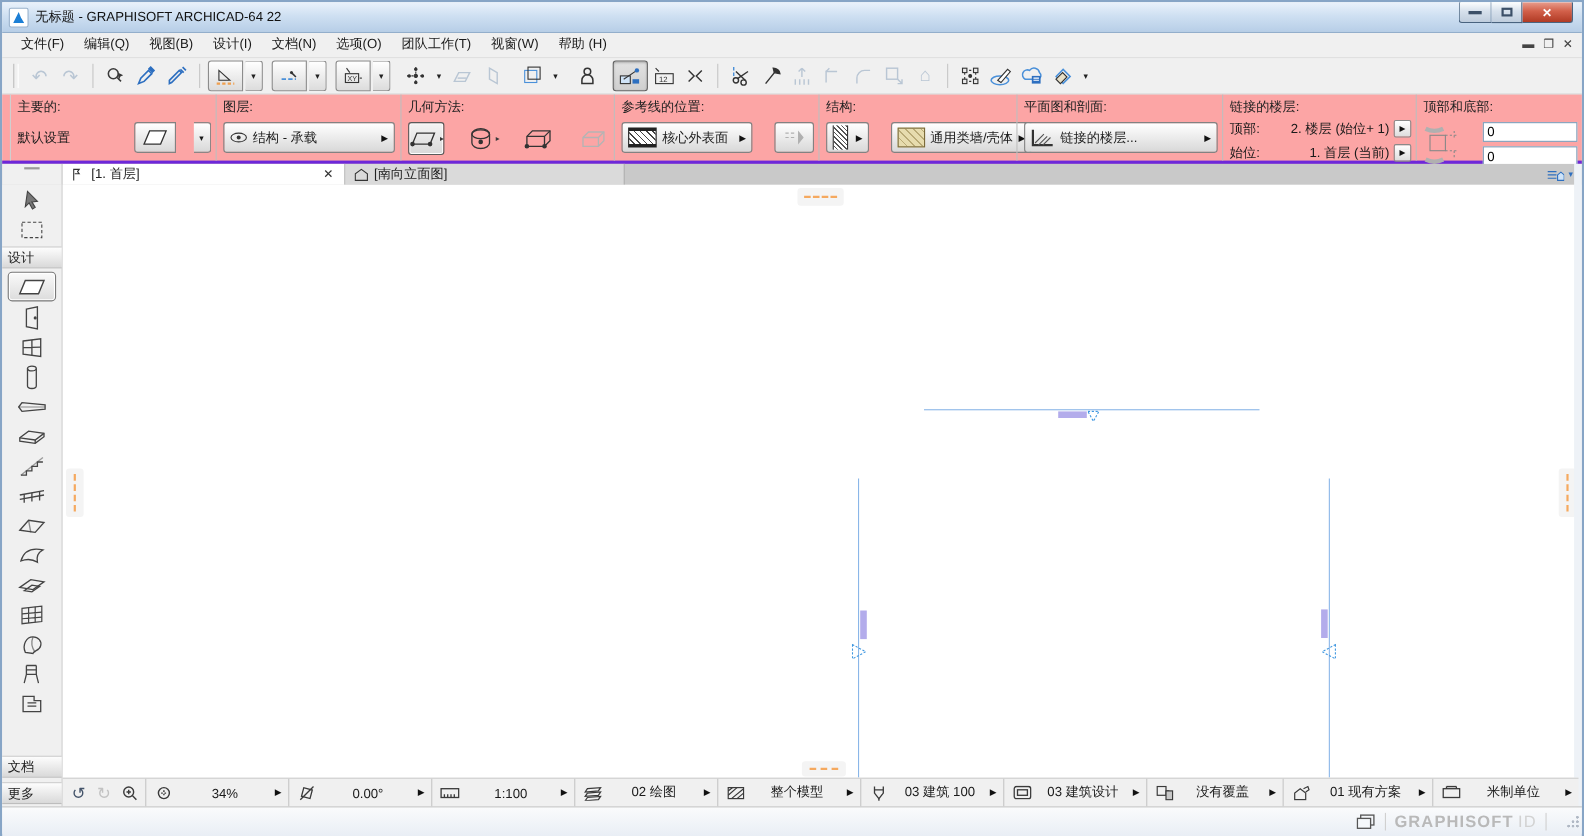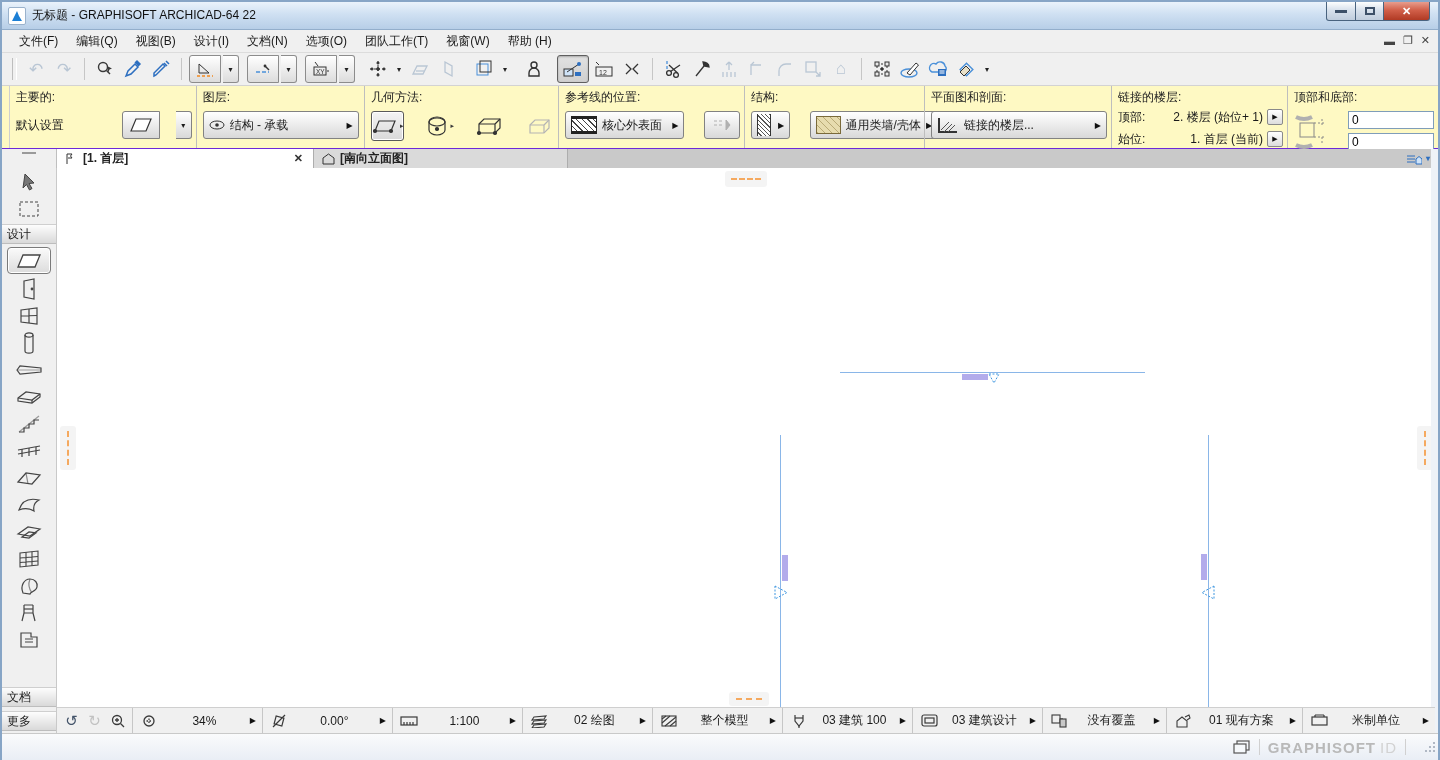--- a/index.html
+++ b/index.html
@@ -20,40 +20,40 @@
   .win-btn{height:19px;border:1px solid #49637f;border-top:none;display:flex;align-items:center;justify-content:center;
     background:linear-gradient(#fdfefe,#d7e1ec 45%,#bfcddd);color:#333;font-size:10px;}
   .win-btn.min{width:30px;border-radius:0 0 0 3px;}
   .win-btn.max{width:28px;border-left:none;}
   .win-btn.close{width:46px;border-left:none;border-radius:0 0 3px 0;
     background:linear-gradient(#e89d8d,#d2604a 45%,#b03a24);color:#fff;font-weight:bold;font-size:11px;}
   .glyph-min{width:12px;height:3px;background:#3c5068;}
   .glyph-max{width:10px;height:8px;border:2px solid #3c5068;}
   
   .menubar{position:absolute;left:0;top:28px;width:100%;height:23px;background:#f0f0f0;
-    border-bottom:1px solid #dcdcdc;display:flex;align-items:center;padding-left:8px;}
+    border-bottom:1px solid #dcdcdc;display:flex;align-items:flex-end;padding-left:8px;}
   .menu-item{padding:3px 9px;cursor:default;}
   .mdi-controls{position:absolute;right:8px;top:32px;display:flex;gap:8px;color:#444;font-size:11px;align-items:center;}
   
   .toolbar{position:absolute;left:0;top:51px;width:100%;height:33px;background:#f0f0f0;
     border-bottom:1px solid #d3d3d3;display:flex;align-items:center;padding-left:6px;gap:2px;}
   .tb-grip{width:5px;height:22px;border-left:1px solid #bdbdbd;border-right:1px solid #fff;margin:0 4px;}
   .tb-sep{width:1px;height:22px;background:#c6c6c6;margin:0 5px;}
   .tb-ico{width:26px;height:26px;display:flex;align-items:center;justify-content:center;color:#3a3a3a;}
   .tb-ico.dim{color:#b9c6d4;}
   .tb-ico.blue{color:#2d6fc0;}
   .tb-btn{height:28px;border:1px solid #8c8c8c;background:linear-gradient(#ffffff,#dcdcdc);
     display:flex;align-items:center;justify-content:center;}
   .tb-btn.main{width:32px;border-radius:3px 0 0 3px;}
   .tb-btn.dd{width:16px;border-left:none;border-radius:0 3px 3px 0;font-size:8px;color:#222;}
   .tb-btn.pressed{background:linear-gradient(#e2e2e2,#cfcfcf);border-color:#5f5f5f;box-shadow:inset 0 1px 2px rgba(0,0,0,.25);border-radius:3px;width:32px;}
   .dd-flat{font-size:8px;color:#222;width:12px;text-align:center;}
   
-  .infobox{position:absolute;left:0;top:84px;width:100%;height:63px;background:#fef9c3;
-    border-bottom:1px solid #6d28d9;display:flex;}
+  .infobox{position:absolute;left:0;top:84px;width:100%;height:63px;background:#fca5a5;
+    border-bottom:3px solid #6d28d9;display:flex;}
   .ib-grip{width:8px;border-right:1px solid #cfcfcf;}
   .panel{padding:3px 4px 0 6px;position:relative;}
   .panel+.panel{border-left:1px solid #bebebe;}
   .p-label{font-size:12px;color:#222;height:16px;white-space:nowrap;}
   .p-row{display:flex;align-items:center;margin-top:6px;gap:20px;}
   .ib-btn{height:28px;border:1px solid #828282;border-radius:3px;background:linear-gradient(#ffffff,#d8d8d8);
     display:flex;align-items:center;padding:0 5px;gap:5px;white-space:nowrap;}
   .ib-btn .arr{margin-left:auto;font-size:8px;color:#111;}
   .ib-mainbtn{width:38px;height:28px;border:1px solid #828282;border-radius:3px 0 0 3px;
     background:linear-gradient(#ffffff,#d8d8d8);display:flex;align-items:center;justify-content:center;}
@@ -68,21 +68,21 @@
     background:#e7dcae repeating-linear-gradient(45deg,rgba(130,110,50,.45) 0 1px,transparent 1px 5px);}
   .swatch-wallsec{width:14px;height:22px;border-left:1px solid #333;border-right:1px solid #333;
     background:repeating-linear-gradient(45deg,#fff 0 2px,#555 2px 3px);}
   .mini-btn{width:16px;height:16px;border:1px solid #8a8a8a;border-radius:2px;background:linear-gradient(#fff,#ddd);
     display:flex;align-items:center;justify-content:center;font-size:7px;color:#111;}
   .ls-row{display:flex;align-items:center;gap:4px;height:20px;margin-top:2px;}
   .ls-val{flex:1;text-align:right;white-space:nowrap;}
   .tb-input{width:86px;height:18px;border:1px solid #7f9db9;background:#fff;font-size:12px;
     font-family:"Liberation Sans",sans-serif;padding:0 3px;}
   
-  .tabbar{position:absolute;left:0;top:147px;width:100%;height:19px;background:#c9c9c9;display:flex;font-weight:bold;}
+  .tabbar{position:absolute;left:0;top:147px;width:100%;height:19px;background:#c9c9c9;display:flex;}
   .tab-gap{width:55px;background:#f0f0f0;border-right:1px solid #bfbfbf;display:flex;align-items:flex-start;justify-content:center;}
   .tab-gap .grip{width:14px;height:2px;background:#9a9a9a;margin-top:3px;}
   .tab{display:flex;align-items:center;padding:0 8px;gap:5px;background:#dadada;border-right:1px solid #adadad;font-size:12px;color:#222;}
   .tab.active{background:#ffffff;}
   .tab .close{margin-left:auto;color:#333;font-size:11px;padding:0 2px;}
   .tab-right-tools{margin-left:auto;display:flex;align-items:center;gap:4px;padding-right:8px;color:#2d6fc0;}
   
   .toolbox{position:absolute;left:0;top:166px;width:55px;height:565px;background:#f0f0f0;
     border-right:1px solid #c9c9c9;display:flex;flex-direction:column;}
   .tool{height:27px;display:flex;align-items:center;justify-content:center;color:#4a4a4a;}

